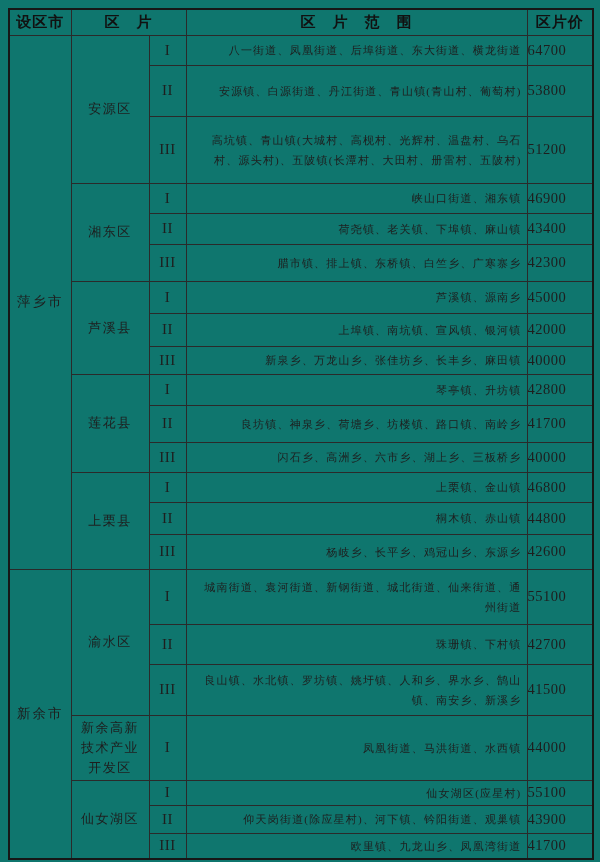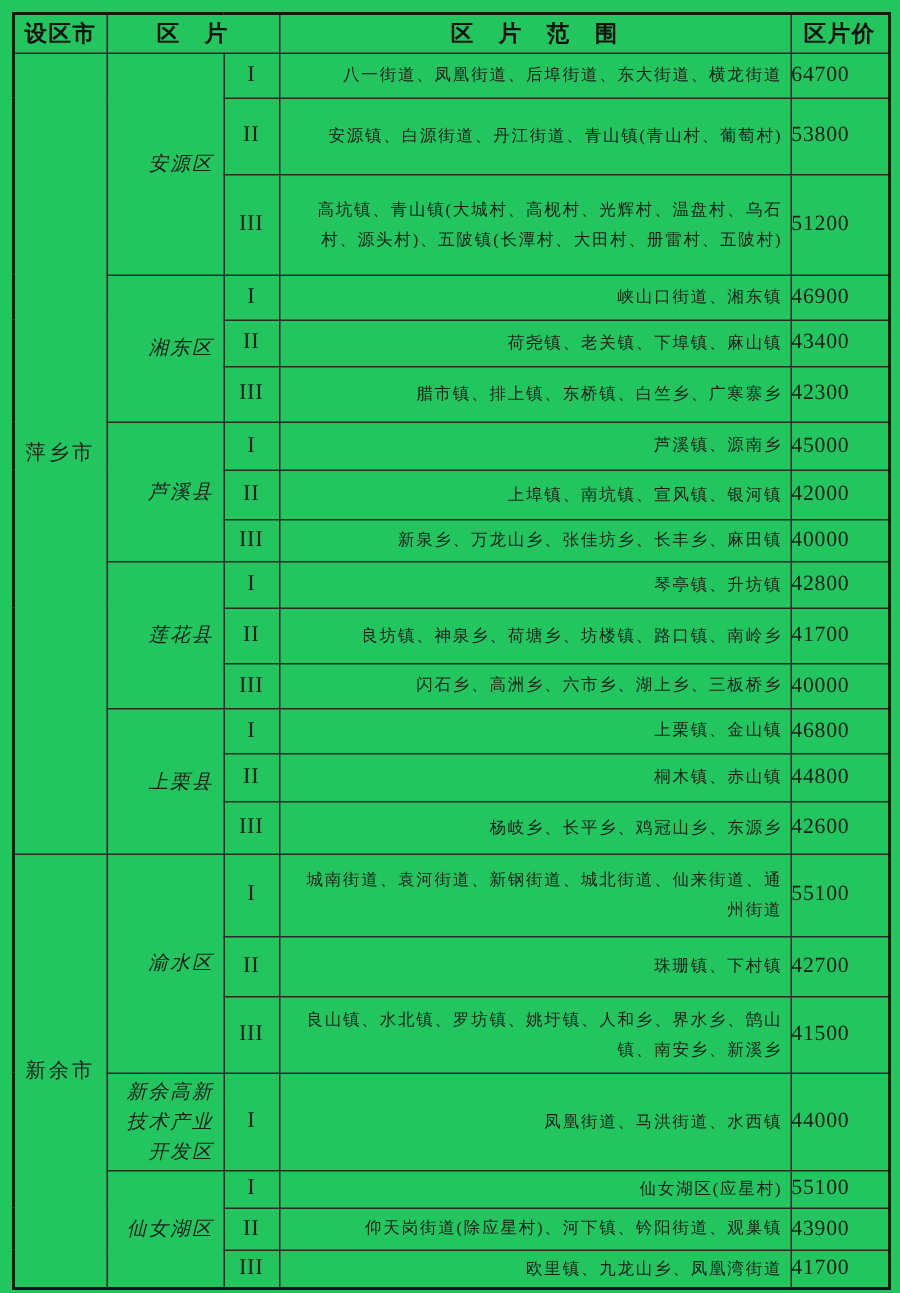--- a/index.html
+++ b/index.html
@@ -2,21 +2,21 @@
 <html><head>
 <meta charset="utf-8">
 <style>
   * { box-sizing: border-box; margin: 0; padding: 0; }
   html, body { width: 600px; background: #ffffff; }
   body { font-family: "Liberation Serif", "DejaVu Serif", serif; color: #1e1e1e; }
   .page {
     position: relative;
     width: 600px;
     height: 862px;
-    background: #22c55e;
+    background: #0f766e;
     overflow: hidden;
   }
   table.zone-table {
     position: absolute;
     left: 8px;
     top: 8px;
     width: 584px;
     border-collapse: collapse;
     table-layout: fixed;
     border: 2px solid #161616;
@@ -35,27 +35,26 @@
     color: #111;
     white-space: nowrap;
   }
   td.city-cell {
     text-align: center;
     font-size: 13.5px;
     letter-spacing: 2px;
     padding: 13px 2px;
   }
   td.district-cell {
-    text-align: right;
+    text-align: center;
     font-size: 13px;
     letter-spacing: 1.5px;
     padding: 2px 6px;
     line-height: 20px;
     word-break: break-all;
-    font-style: italic;
   }
   td.zone-no-cell {
     text-align: center;
     font-size: 15px;
     letter-spacing: 0.5px;
   }
   td.range-cell {
     text-align: right;
     font-size: 11px;
     letter-spacing: 1.2px;

